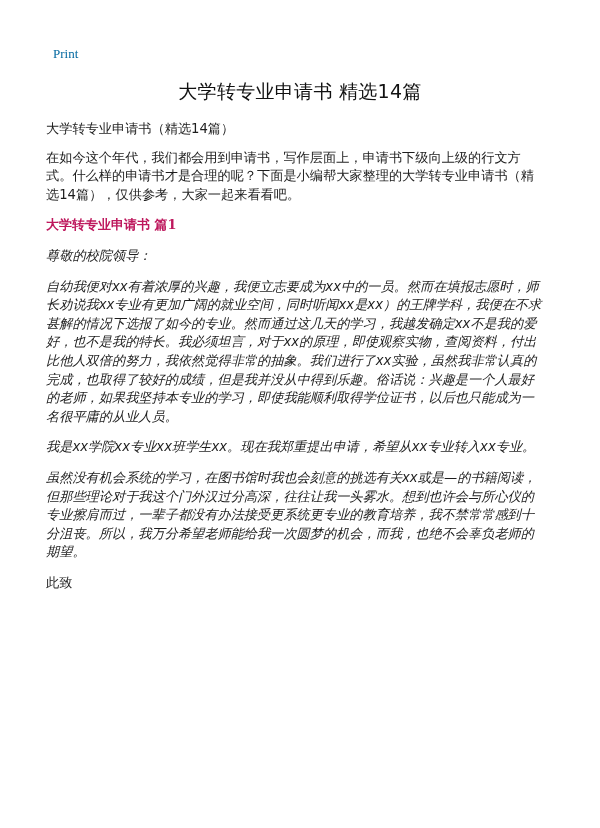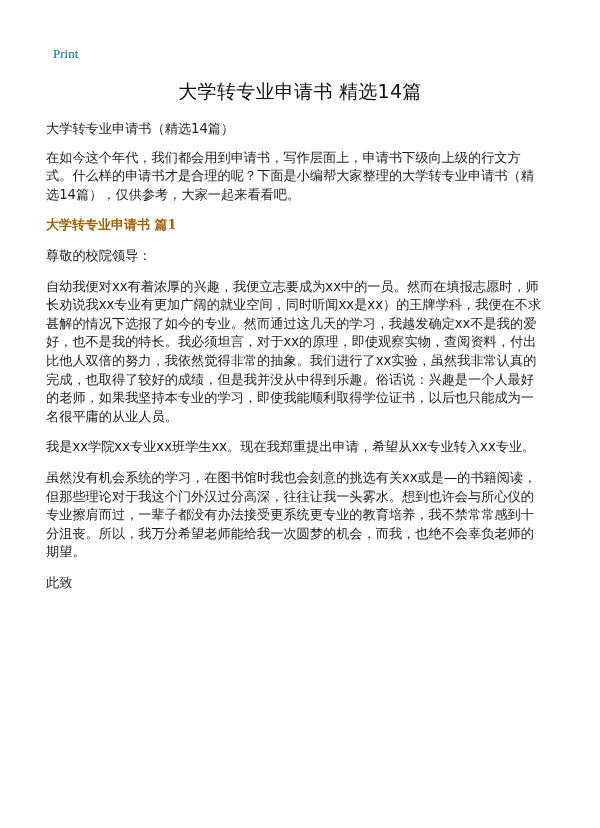--- a/index.html
+++ b/index.html
@@ -18,23 +18,23 @@
   }
   .content {
     position: absolute; left: 46px; top: 120px; width: 500px;
     font-size: 13.2px; line-height: 18.6px; color: #1d1d1d;
   }
   .content p { margin: 0; }
   .subtitle { margin-bottom: 10px !important; }
   .intro { margin-bottom: 12px !important; }
   .section-heading {
     font-family: "DejaVu Serif", serif; font-weight: bold; font-size: 13px;
-    margin-bottom: 12px !important; color: #a16207;
+    margin-bottom: 12px !important; color: #be185d;
   }
-  .para { margin-bottom: 12px !important; }
+  .para { margin-bottom: 12px !important; font-style: italic; }
   .closing { margin-top: 2px; font-family: "DejaVu Serif", serif; }
 </style>
 </head>
 <body>
 
 <div class="page">
   <div class="print-label">Print</div>
 
   <h1 class="doc-title" style="margin:0;font-weight:normal;">大学转专业申请书 精选14篇</h1>
 

